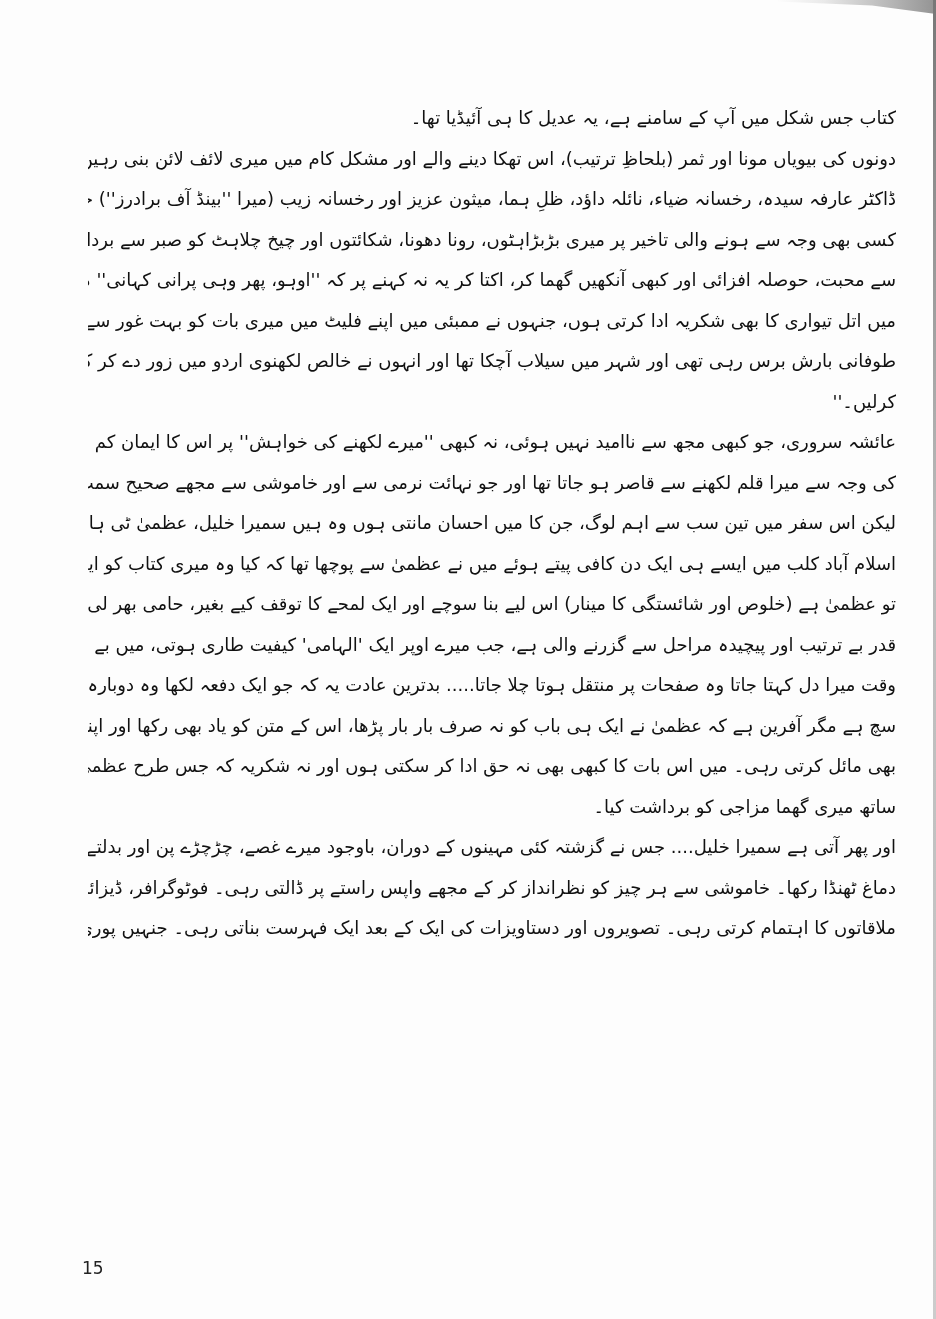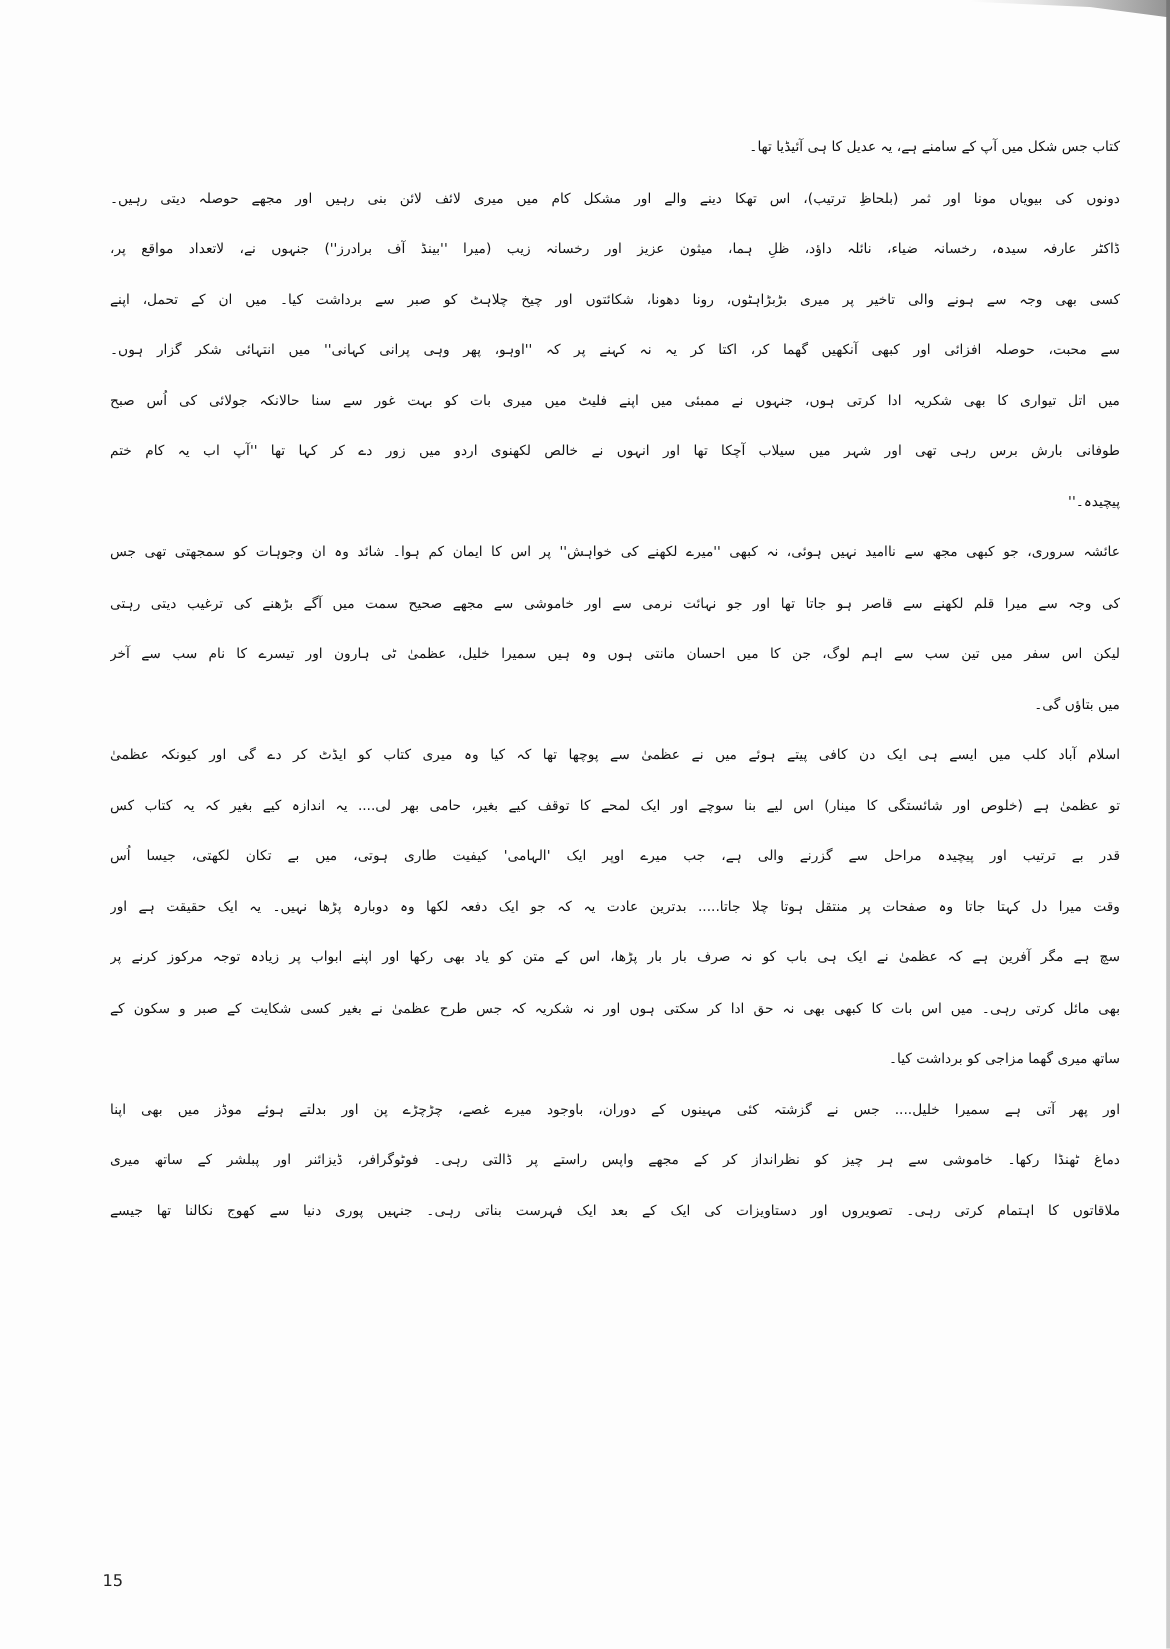--- a/index.html
+++ b/index.html
@@ -15,27 +15,27 @@
   .scan-edge-right {
     position: absolute; top: 0; right: 0; width: 3px; height: 100%;
     background: linear-gradient(to bottom, #777, #bbb 40%, #ccc);
   }
   .page {
     position: absolute; left: 88px; top: 98px; width: 808px;
     direction: rtl; text-align: justify;
   }
   .para { margin: 0; }
   .line {
-    display: block; font-size: 11px; line-height: 40.5px; height: 40.5px;
+    display: block; font-size: 18px; line-height: 40.5px; height: 40.5px;
     white-space: nowrap; overflow: hidden; text-align: justify; text-align-last: justify;
   }
   .line.short { text-align-last: right; }
   .page-number {
     position: absolute; left: 82px; top: 1258px; font-family: "DejaVu Sans", sans-serif;
-    font-size: 13px; color: #222; direction: ltr;
+    font-size: 17px; color: #222; direction: ltr;
   }
 </style>
 </head>
 <body>
 
 <div class="scan-shadow-top"></div>
 <div class="scan-edge-right"></div>
 
 <div class="page">
 
@@ -49,31 +49,30 @@
 
   <p class="para">
     <span class="line">ڈاکٹر عارفہ سیدہ، رخسانہ ضیاء، نائلہ داؤد، ظلِ ہما، میثون عزیز اور رخسانہ زیب (میرا ''بینڈ آف برادرز'') جنہوں نے، لاتعداد مواقع پر،</span>
     <span class="line">کسی بھی وجہ سے ہونے والی تاخیر پر میری بڑبڑاہٹوں، رونا دھونا، شکائتوں اور چیخ چلاہٹ کو صبر سے برداشت کیا۔ میں ان کے تحمل، اپنے</span>
     <span class="line">سے محبت، حوصلہ افزائی اور کبھی آنکھیں گھما کر، اکتا کر یہ نہ کہنے پر کہ ''اوہو، پھر وہی پرانی کہانی'' میں انتہائی شکر گزار ہوں۔</span>
   </p>
 
   <p class="para">
     <span class="line">میں اتل تیواری کا بھی شکریہ ادا کرتی ہوں، جنہوں نے ممبئی میں اپنے فلیٹ میں میری بات کو بہت غور سے سنا حالانکہ جولائی کی اُس صبح</span>
     <span class="line">طوفانی بارش برس رہی تھی اور شہر میں سیلاب آچکا تھا اور انہوں نے خالص لکھنوی اردو میں زور دے کر کہا تھا ''آپ اب یہ کام ختم</span>
-    <span class="line short">پیچیدہ۔''</span>
+    <span class="line short">کرلیں۔''</span>
   </p>
 
   <p class="para">
     <span class="line">عائشہ سروری، جو کبھی مجھ سے ناامید نہیں ہوئی، نہ کبھی ''میرے لکھنے کی خواہش'' پر اس کا ایمان کم ہوا۔ شائد وہ ان وجوہات کو سمجھتی تھی جس</span>
     <span class="line">کی وجہ سے میرا قلم لکھنے سے قاصر ہو جاتا تھا اور جو نہائت نرمی سے اور خاموشی سے مجھے صحیح سمت میں آگے بڑھنے کی ترغیب دیتی رہتی</span>
   </p>
 
   <p class="para">
     <span class="line">لیکن اس سفر میں تین سب سے اہم لوگ، جن کا میں احسان مانتی ہوں وہ ہیں سمیرا خلیل، عظمیٰ ٹی ہارون اور تیسرے کا نام سب سے آخر</span>
-    <span class="line short">میں بتاؤں گی۔</span>
   </p>
 
   <p class="para">
     <span class="line">اسلام آباد کلب میں ایسے ہی ایک دن کافی پیتے ہوئے میں نے عظمیٰ سے پوچھا تھا کہ کیا وہ میری کتاب کو ایڈٹ کر دے گی اور کیونکہ عظمیٰ</span>
     <span class="line">تو عظمیٰ ہے (خلوص اور شائستگی کا مینار) اس لیے بنا سوچے اور ایک لمحے کا توقف کیے بغیر، حامی بھر لی.... یہ اندازہ کیے بغیر کہ یہ کتاب کس</span>
     <span class="line">قدر بے ترتیب اور پیچیدہ مراحل سے گزرنے والی ہے، جب میرے اوپر ایک 'الہامی' کیفیت طاری ہوتی، میں بے تکان لکھتی، جیسا اُس</span>
     <span class="line">وقت میرا دل کہتا جاتا وہ صفحات پر منتقل ہوتا چلا جاتا..... بدترین عادت یہ کہ جو ایک دفعہ لکھا وہ دوبارہ پڑھا نہیں۔ یہ ایک حقیقت ہے اور</span>
     <span class="line">سچ ہے مگر آفرین ہے کہ عظمیٰ نے ایک ہی باب کو نہ صرف بار بار پڑھا، اس کے متن کو یاد بھی رکھا اور اپنے ابواب پر زیادہ توجہ مرکوز کرنے پر</span>
     <span class="line">بھی مائل کرتی رہی۔ میں اس بات کا کبھی بھی نہ حق ادا کر سکتی ہوں اور نہ شکریہ کہ جس طرح عظمیٰ نے بغیر کسی شکایت کے صبر و سکون کے</span>
     <span class="line short">ساتھ میری گھما مزاجی کو برداشت کیا۔</span>

